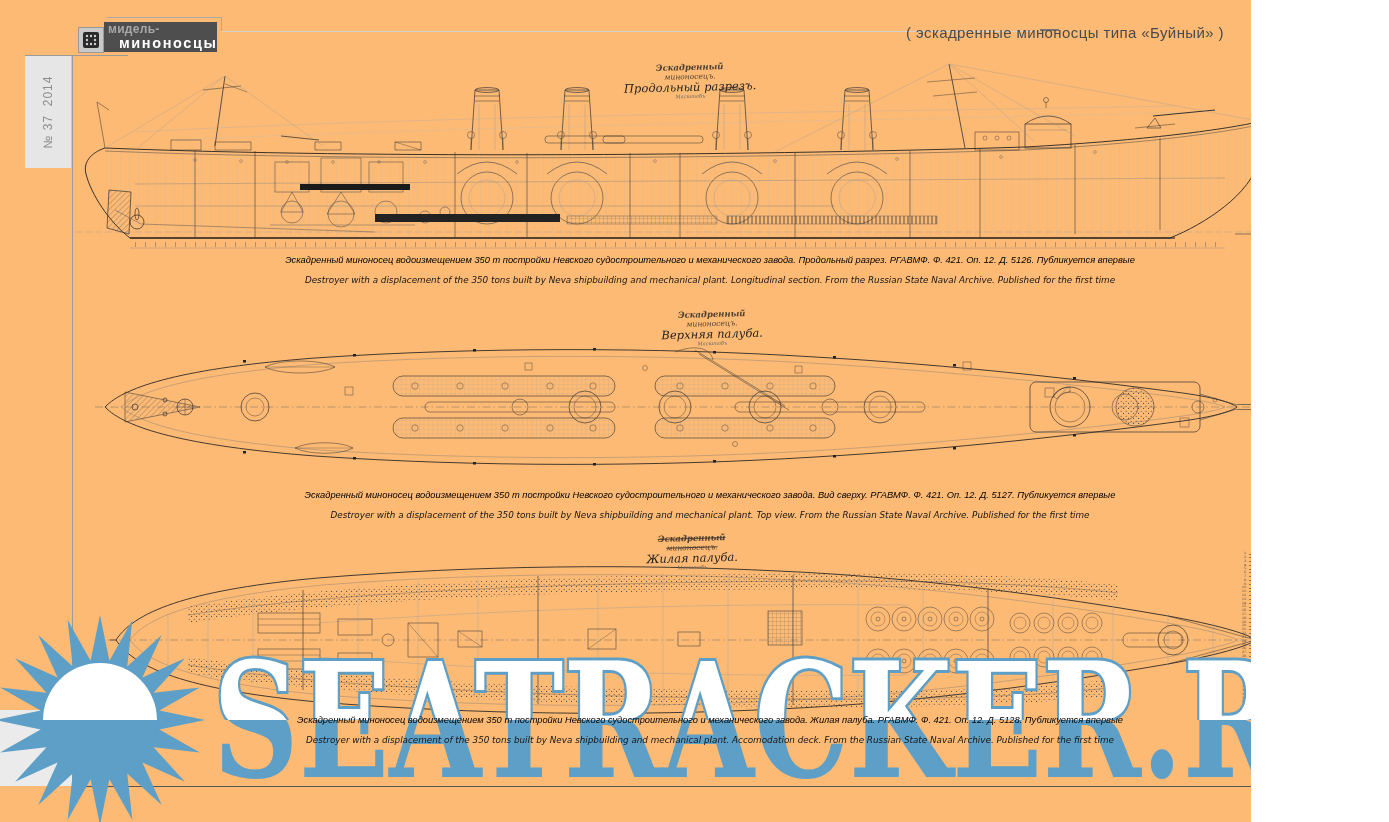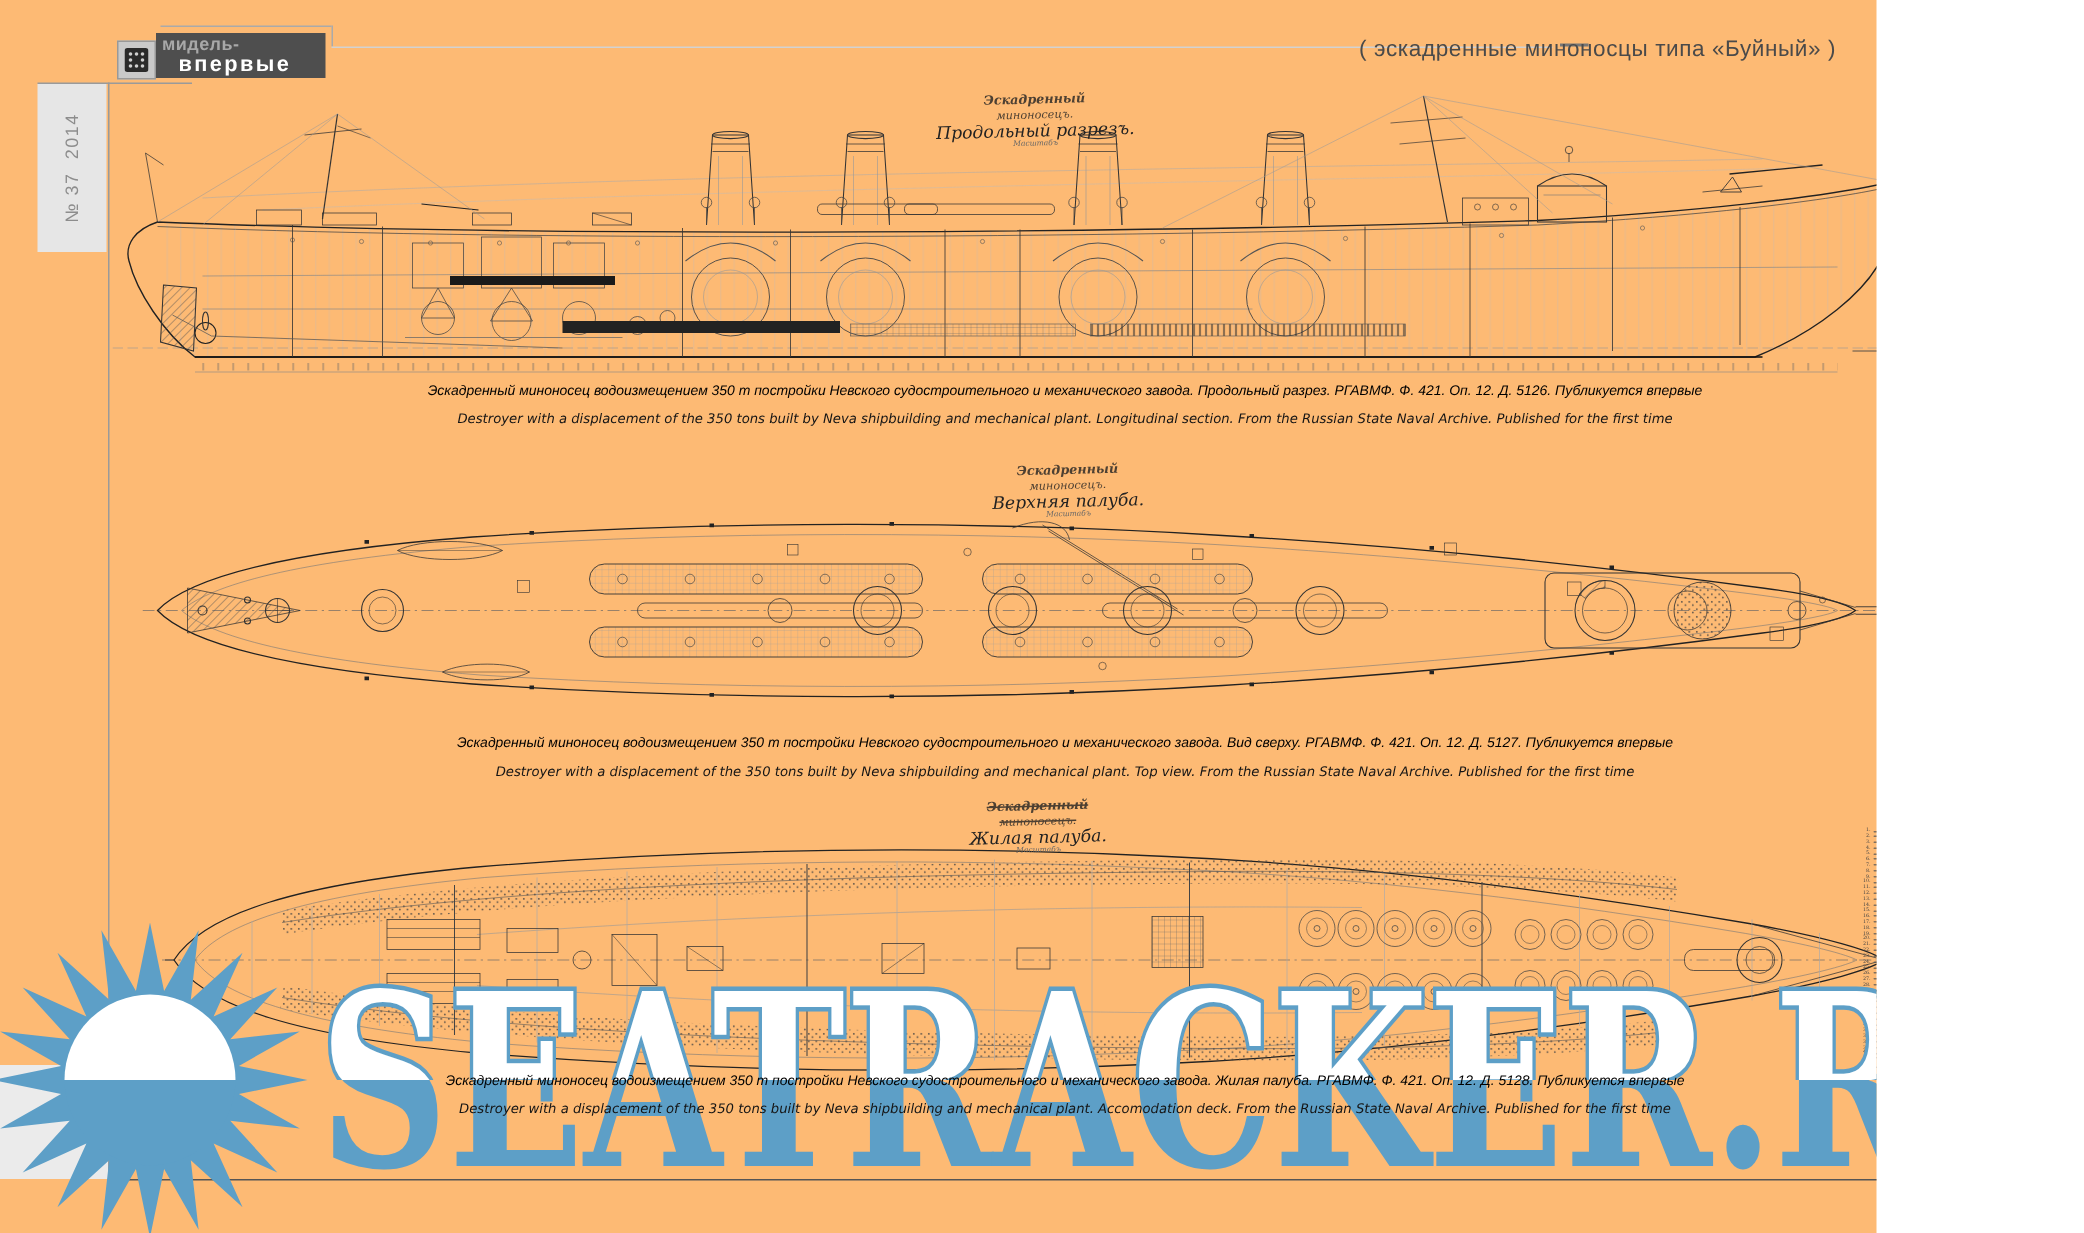--- a/index.html
+++ b/index.html
@@ -97,21 +97,21 @@
         <circle cx="12" cy="4" r="1.2" fill="#cfcfcf"></circle>
       <circle cx="4" cy="8" r="1.2" fill="#cfcfcf"></circle>
         <circle cx="12" cy="8" r="1.2" fill="#cfcfcf"></circle>
       <circle cx="4" cy="12" r="1.2" fill="#cfcfcf"></circle>
         <circle cx="8" cy="12" r="1.2" fill="#cfcfcf"></circle>
         <circle cx="12" cy="12" r="1.2" fill="#cfcfcf"></circle>
     </svg>
   </div>
   <div class="abs logo-banner">
     <div class="logo-top">мидель-</div>
-    <div class="logo-bottom">впервые</div>
+    <div class="logo-bottom">миноносцы</div>
   </div>
   <div class="abs hdr-title">( эскадренные миноносцы типа «Буйный» )</div>
 
   <div class="abs issue-box">
     <span class="issue-text">
       <span>№ 37</span>&nbsp;&nbsp;<span>2014</span>
     </span>
   </div>
   <div class="abs l-side-top"></div>
   <div class="abs l-left"></div>

